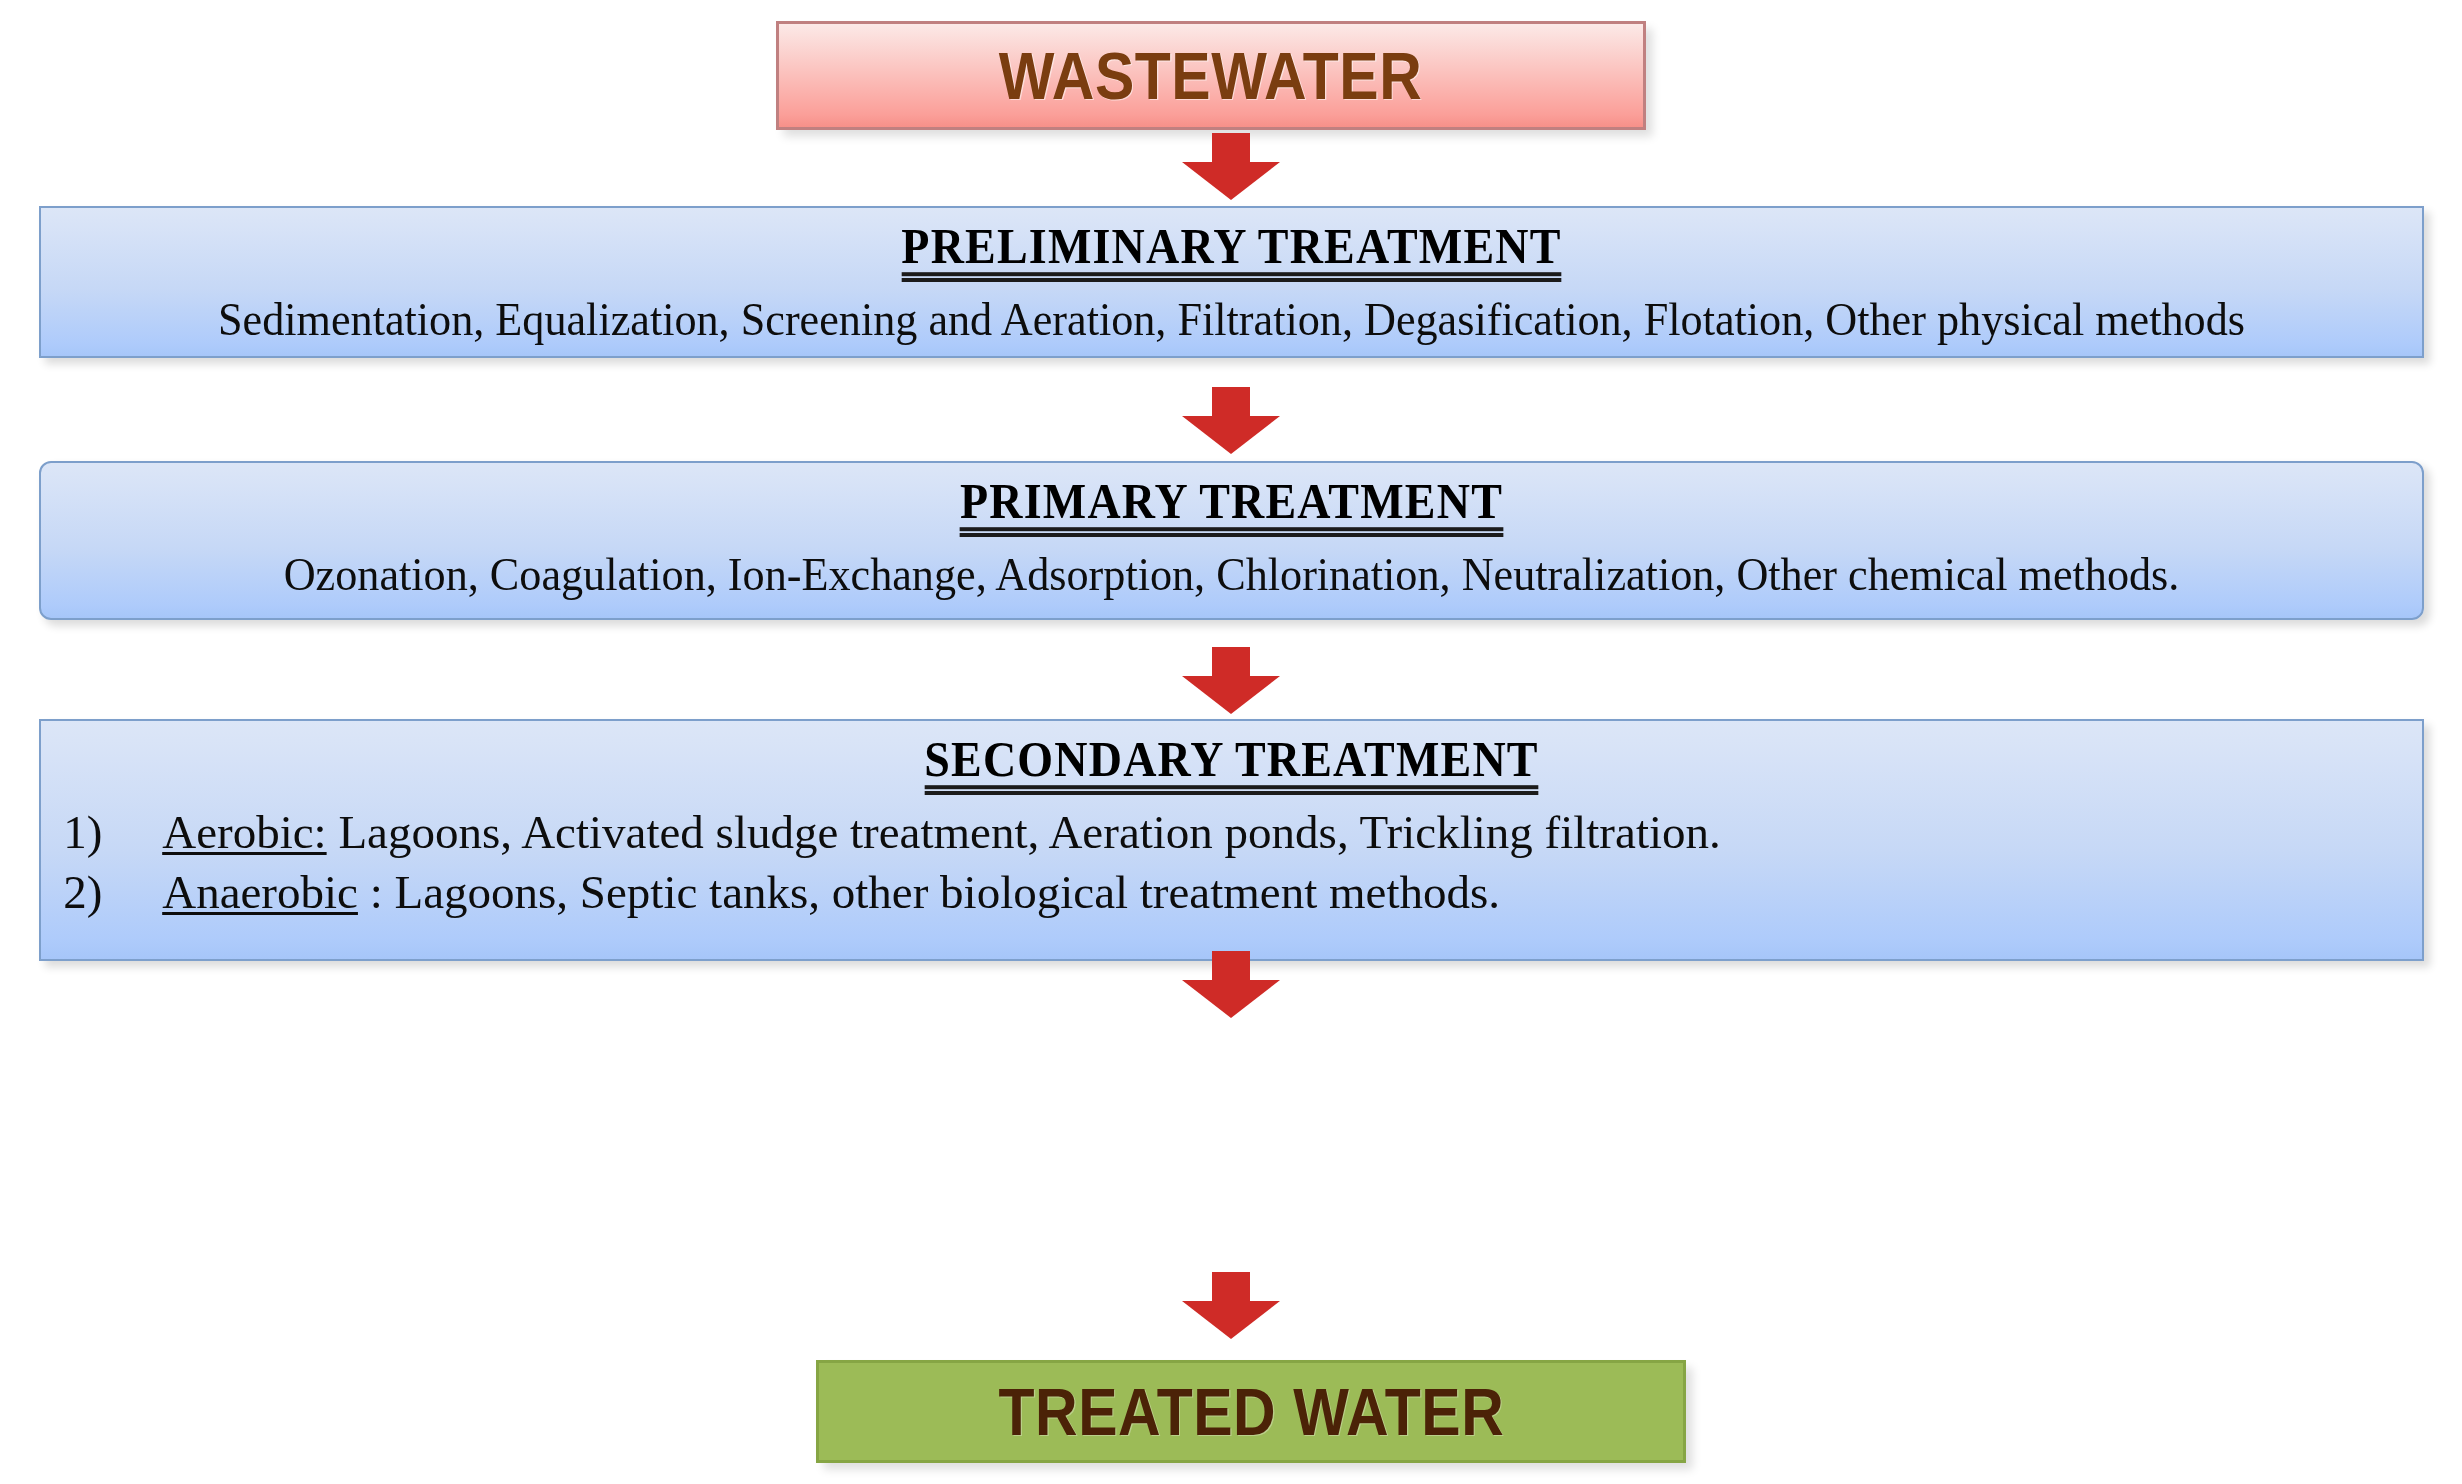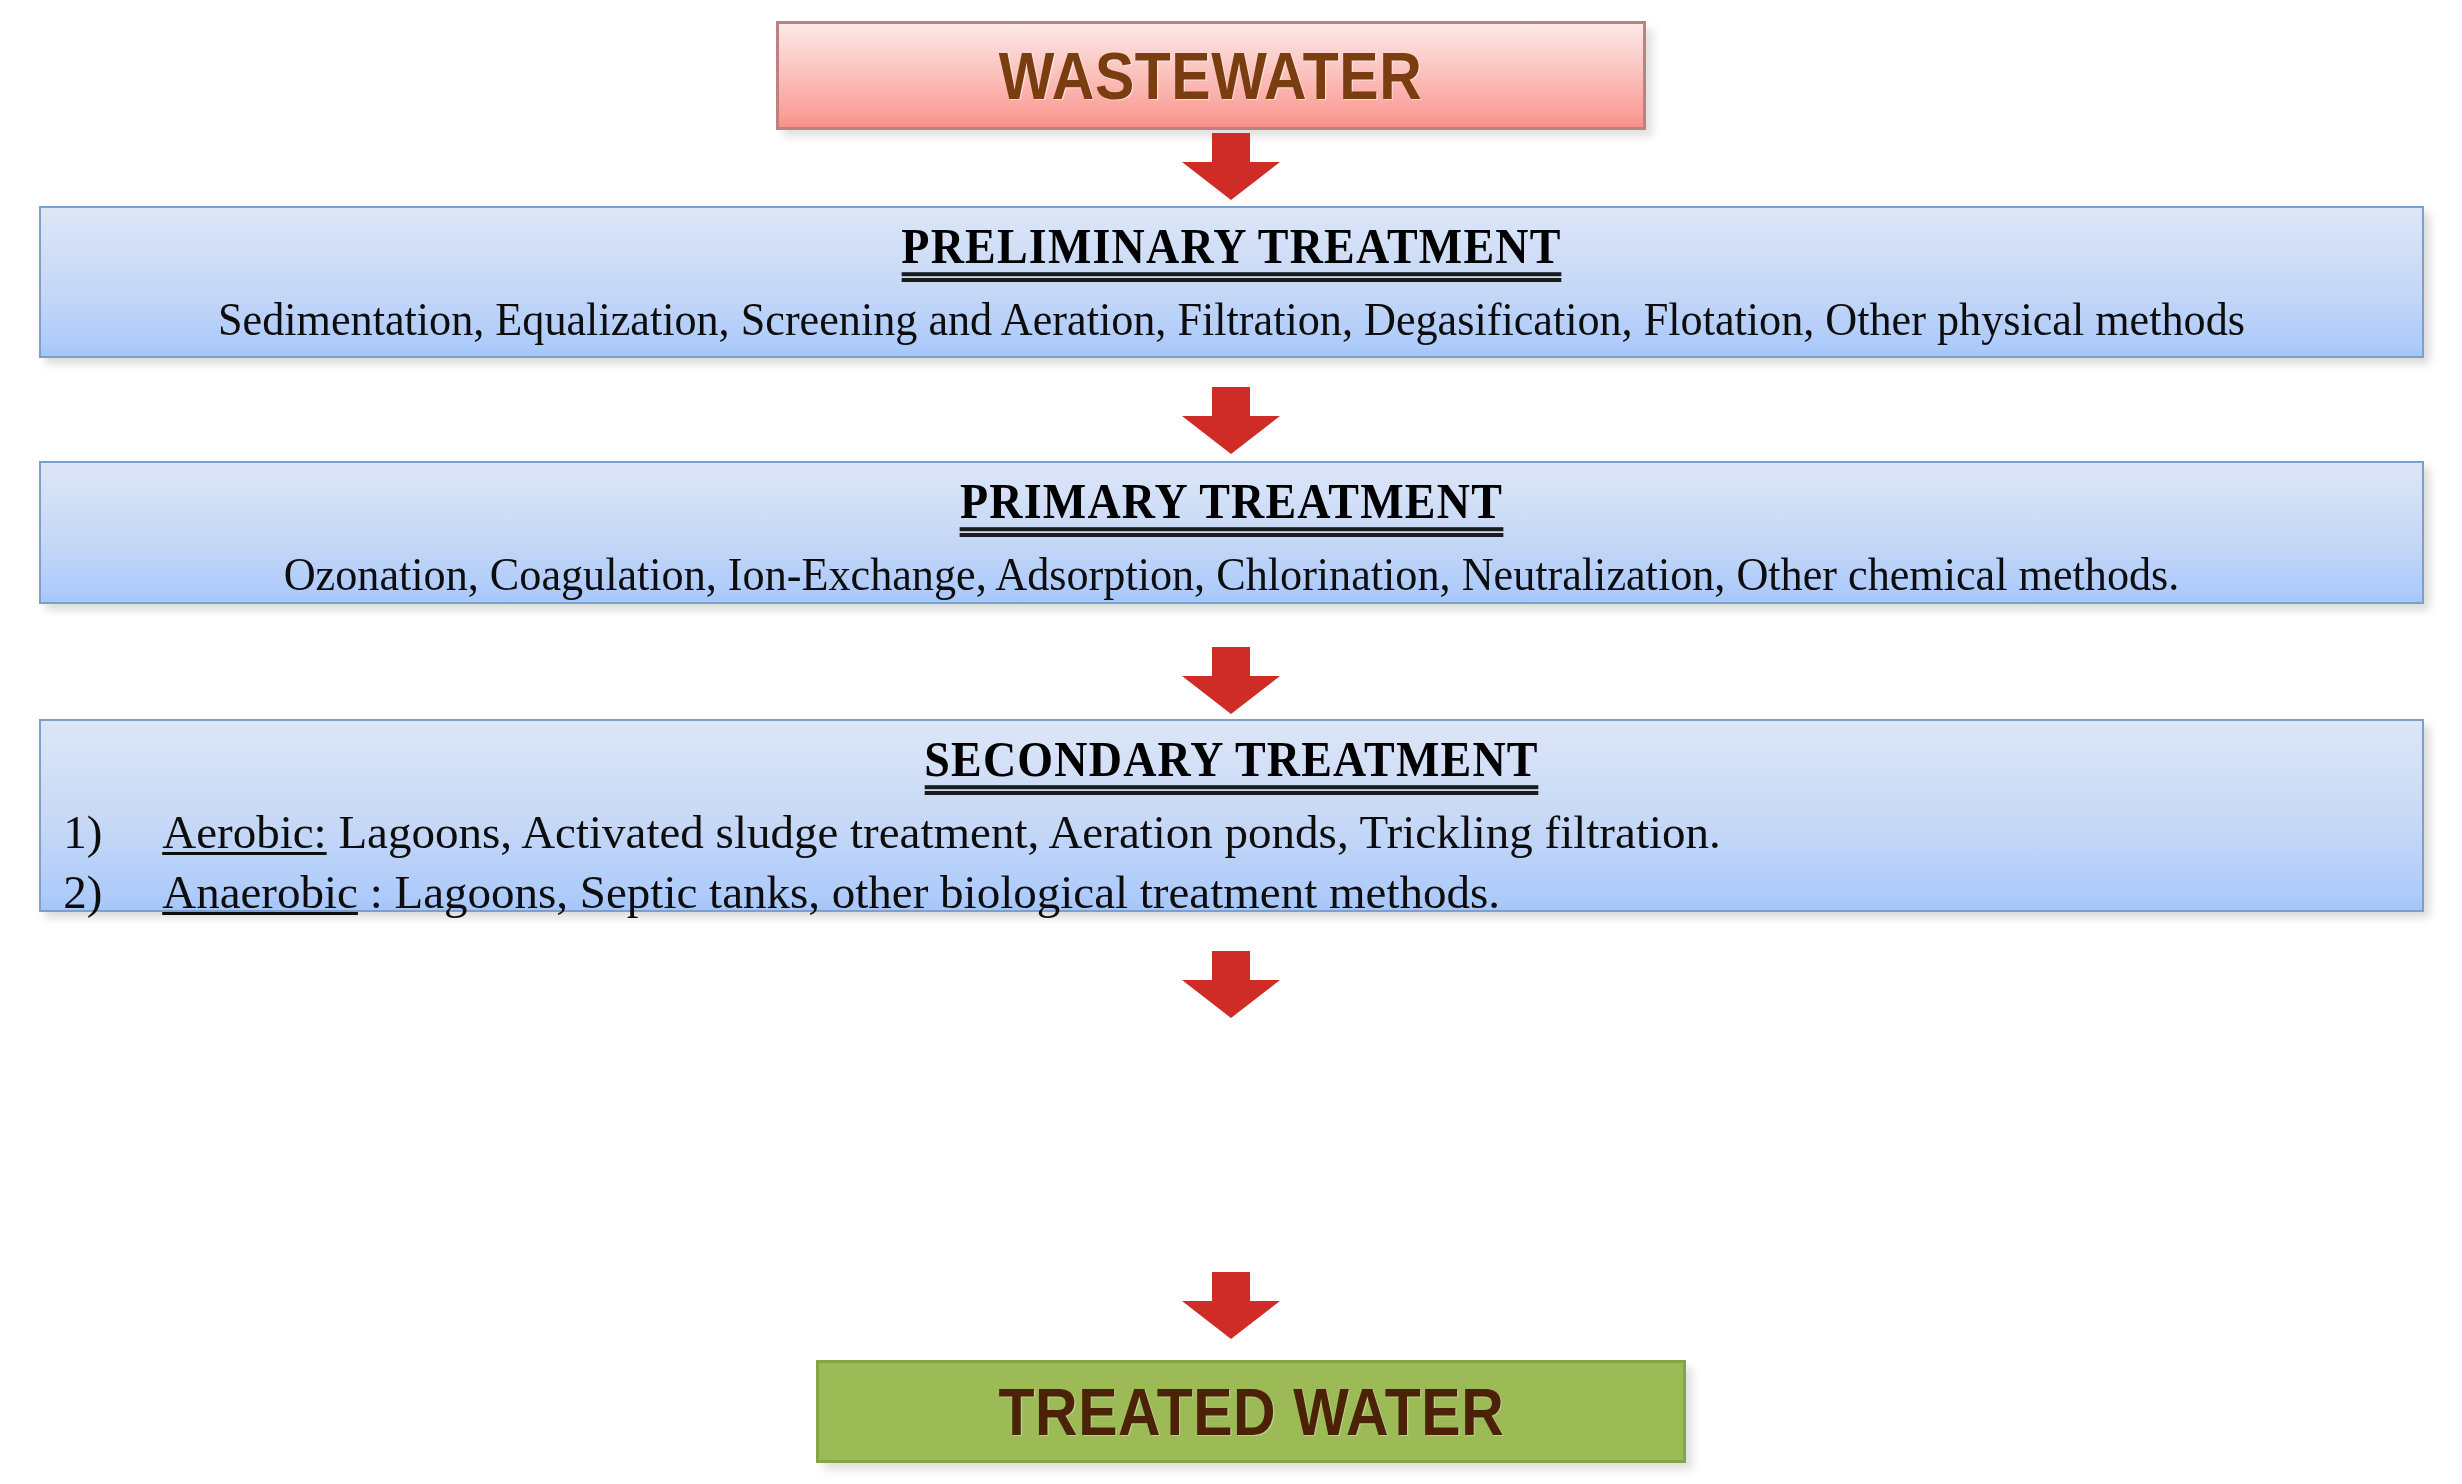--- a/index.html
+++ b/index.html
@@ -140,22 +140,22 @@
   }
   .process-list .term {
     text-decoration: underline;
     text-underline-offset: 3.9px;
     text-decoration-thickness: 2.6px;
     margin-left: 27px;
   }
 
   
   #preliminary-box { top: 206px;  height: 152px; }
-  #primary-box     { top: 461px;  height: 143px; }
-  #secondary-box   { top: 719px; height: 193px; }
+  #primary-box     { top: 461px;  height: 159px; border-radius: 12px; }
+  #secondary-box   { top: 719px; height: 242px; }
   #tertiary-box    { top: 1026px; height: 239px; }
 
   
   .arrow {
     position: absolute;
     left: 50%;
     transform: translateX(-50%);
     width: 98px;
     height: 65px;
   }

